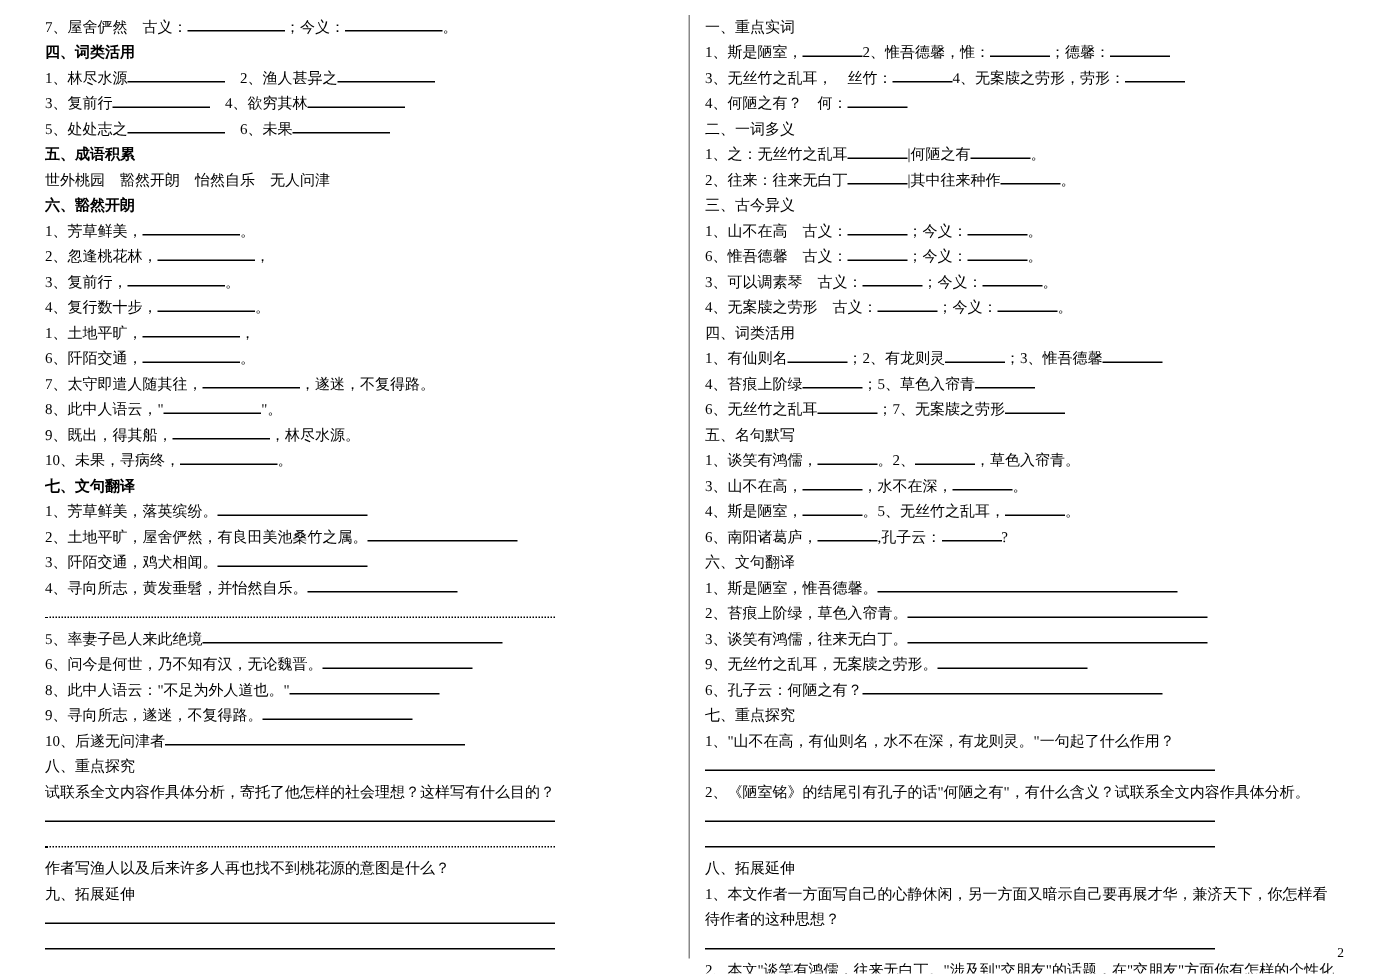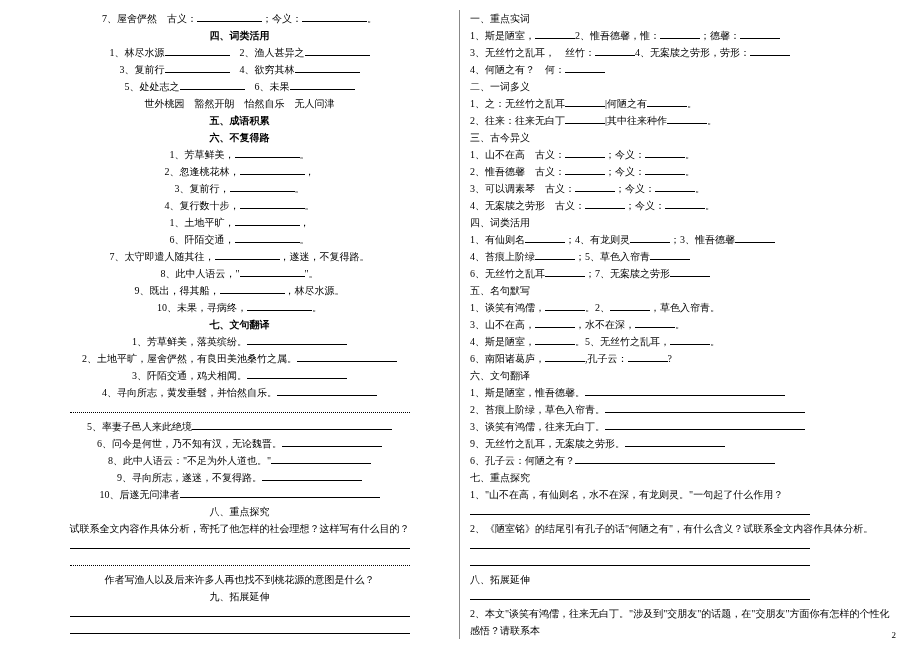--- a/index.html
+++ b/index.html
@@ -12,44 +12,44 @@
       width: 920px;
       height: 649px;
       padding: 10px 20px;
       display: flex;
       position: relative;
     }
     .column {
       width: 50%;
       padding: 0 10px;
     }
-    .column.left { border-right: 1px solid #888; text-align: center; }
+    .column.left { border-right: 1px solid #888; }
     .line { white-space: nowrap; overflow: hidden; }
     .blank { display: inline-block; border-bottom: 0.5px solid #000; min-width: 50px; height: 11px; vertical-align: baseline; }
     .blank.sm { min-width: 40px; }
     .blank.md { min-width: 65px; }
     .blank.lg { min-width: 100px; }
     .blank.xl { min-width: 200px; }
     .blank.full { min-width: 340px; }
     .bold { font-weight: bold; }
     .dashed { display: inline-block; width: 340px; height: 11px; border-bottom: 0.5px dotted #000; vertical-align: baseline; }
     .pagenum { position: absolute; bottom: 6px; right: 24px; font-size: 9px; }
   </style>
 </head>
 <body>
 
 <div class="column left">
   <div class="line"><span>7、屋舍俨然</span>　<span>古义：</span><span class="blank md"></span><span>；今义：</span><span class="blank md"></span>。</div>
   <div class="line bold">四、词类活用</div>
   <div class="line"><span>1、林尽水源</span><span class="blank md"></span>　<span>2、渔人甚异之</span><span class="blank md"></span></div>
   <div class="line"><span>3、复前行</span><span class="blank md"></span>　<span>4、欲穷其林</span><span class="blank md"></span></div>
   <div class="line"><span>5、处处志之</span><span class="blank md"></span>　<span>6、未果</span><span class="blank md"></span></div>
+  <div class="line bold">五、成语积累</div>
   <div class="line">世外桃园　豁然开朗　怡然自乐　无人问津</div>
-  <div class="line bold">五、成语积累</div>
-  <div class="line bold">六、不复得路</div>
+  <div class="line bold">六、豁然开朗</div>
   <div class="line"><span>1、芳草鲜美，</span><span class="blank md"></span>。</div>
   <div class="line"><span>2、忽逢桃花林，</span><span class="blank md"></span>，</div>
   <div class="line"><span>3、复前行，</span><span class="blank md"></span>。</div>
   <div class="line"><span>4、复行数十步，</span><span class="blank md"></span>。</div>
   <div class="line"><span>1、土地平旷，</span><span class="blank md"></span>，</div>
   <div class="line"><span>6、阡陌交通，</span><span class="blank md"></span>。</div>
   <div class="line"><span>7、太守即遣人随其往，</span><span class="blank md"></span><span>，遂迷，不复得路。</span></div>
   <div class="line"><span>8、此中人语云，"</span><span class="blank md"></span><span>"。</span></div>
   <div class="line"><span>9、既出，得其船，</span><span class="blank md"></span><span>，林尽水源。</span></div>
   <div class="line"><span>10、未果，寻病终，</span><span class="blank md"></span>。</div>
@@ -78,42 +78,43 @@
 <div class="column right">
   <div class="line">一、重点实词</div>
   <div class="line"><span>1、斯是陋室，</span><span class="blank sm"></span><span>2、惟吾德馨，惟：</span><span class="blank sm"></span><span>；德馨：</span><span class="blank sm"></span></div>
   <div class="line"><span>3、无丝竹之乱耳，　丝竹：</span><span class="blank sm"></span><span>4、无案牍之劳形，劳形：</span><span class="blank sm"></span></div>
   <div class="line"><span>4、何陋之有？　何：</span><span class="blank sm"></span></div>
   <div class="line">二、一词多义</div>
   <div class="line"><span>1、之：无丝竹之乱耳</span><span class="blank sm"></span><span>|何陋之有</span><span class="blank sm"></span>。</div>
   <div class="line"><span>2、往来：往来无白丁</span><span class="blank sm"></span><span>|其中往来种作</span><span class="blank sm"></span>。</div>
   <div class="line">三、古今异义</div>
   <div class="line"><span>1、山不在高</span>　<span>古义：</span><span class="blank sm"></span><span>；今义：</span><span class="blank sm"></span>。</div>
-  <div class="line"><span>2、惟吾德馨</span>　<span>古义：</span><span class="blank sm"></span><span>；今义：</span><span class="blank sm"></span>。</div>
+  <div class="line"><span>6、惟吾德馨</span>　<span>古义：</span><span class="blank sm"></span><span>；今义：</span><span class="blank sm"></span>。</div>
   <div class="line"><span>3、可以调素琴</span>　<span>古义：</span><span class="blank sm"></span><span>；今义：</span><span class="blank sm"></span>。</div>
   <div class="line"><span>4、无案牍之劳形</span>　<span>古义：</span><span class="blank sm"></span><span>；今义：</span><span class="blank sm"></span>。</div>
   <div class="line">四、词类活用</div>
-  <div class="line"><span>1、有仙则名</span><span class="blank sm"></span><span>；4、有龙则灵</span><span class="blank sm"></span><span>；3、惟吾德馨</span><span class="blank sm"></span></div>
+  <div class="line"><span>1、有仙则名</span><span class="blank sm"></span><span>；2、有龙则灵</span><span class="blank sm"></span><span>；3、惟吾德馨</span><span class="blank sm"></span></div>
   <div class="line"><span>4、苔痕上阶绿</span><span class="blank sm"></span><span>；5、草色入帘青</span><span class="blank sm"></span></div>
   <div class="line"><span>6、无丝竹之乱耳</span><span class="blank sm"></span><span>；7、无案牍之劳形</span><span class="blank sm"></span></div>
   <div class="line">五、名句默写</div>
   <div class="line"><span>1、谈笑有鸿儒，</span><span class="blank sm"></span><span>。2、</span><span class="blank sm"></span><span>，草色入帘青。</span></div>
   <div class="line"><span>3、山不在高，</span><span class="blank sm"></span><span>，水不在深，</span><span class="blank sm"></span>。</div>
   <div class="line"><span>4、斯是陋室，</span><span class="blank sm"></span><span>。5、无丝竹之乱耳，</span><span class="blank sm"></span>。</div>
   <div class="line"><span>6、南阳诸葛庐，</span><span class="blank sm"></span><span>,孔子云：</span><span class="blank sm"></span><span>?</span></div>
   <div class="line">六、文句翻译</div>
   <div class="line"><span>1、斯是陋室，惟吾德馨。</span><span class="blank xl"></span></div>
   <div class="line"><span>2、苔痕上阶绿，草色入帘青。</span><span class="blank xl"></span></div>
   <div class="line"><span>3、谈笑有鸿儒，往来无白丁。</span><span class="blank xl"></span></div>
   <div class="line"><span>9、无丝竹之乱耳，无案牍之劳形。</span><span class="blank lg"></span></div>
   <div class="line"><span>6、孔子云：何陋之有？</span><span class="blank xl"></span></div>
   <div class="line">七、重点探究</div>
   <div class="line">1、"山不在高，有仙则名，水不在深，有龙则灵。"一句起了什么作用？</div>
   <div class="line"><span class="blank full"></span></div>
   <div class="line">2、《陋室铭》的结尾引有孔子的话"何陋之有"，有什么含义？试联系全文内容作具体分析。</div>
   <div class="line"><span class="blank full"></span></div>
   <div class="line"><span class="blank full"></span></div>
   <div class="line">八、拓展延伸</div>
+  <div class="line" style="white-space:normal">1、本文作者一方面写自己的心静休闲，另一方面又暗示自己要再展才华，兼济天下，你怎样看待作者的这种思想？</div>
   <div class="line"><span class="blank full"></span></div>
   <div class="line" style="white-space:normal">2、本文"谈笑有鸿儒，往来无白丁。"涉及到"交朋友"的话题，在"交朋友"方面你有怎样的个性化感悟？请联系本</div>
 </div>
 
 <div class="pagenum">2</div>
 
 </body></html>

